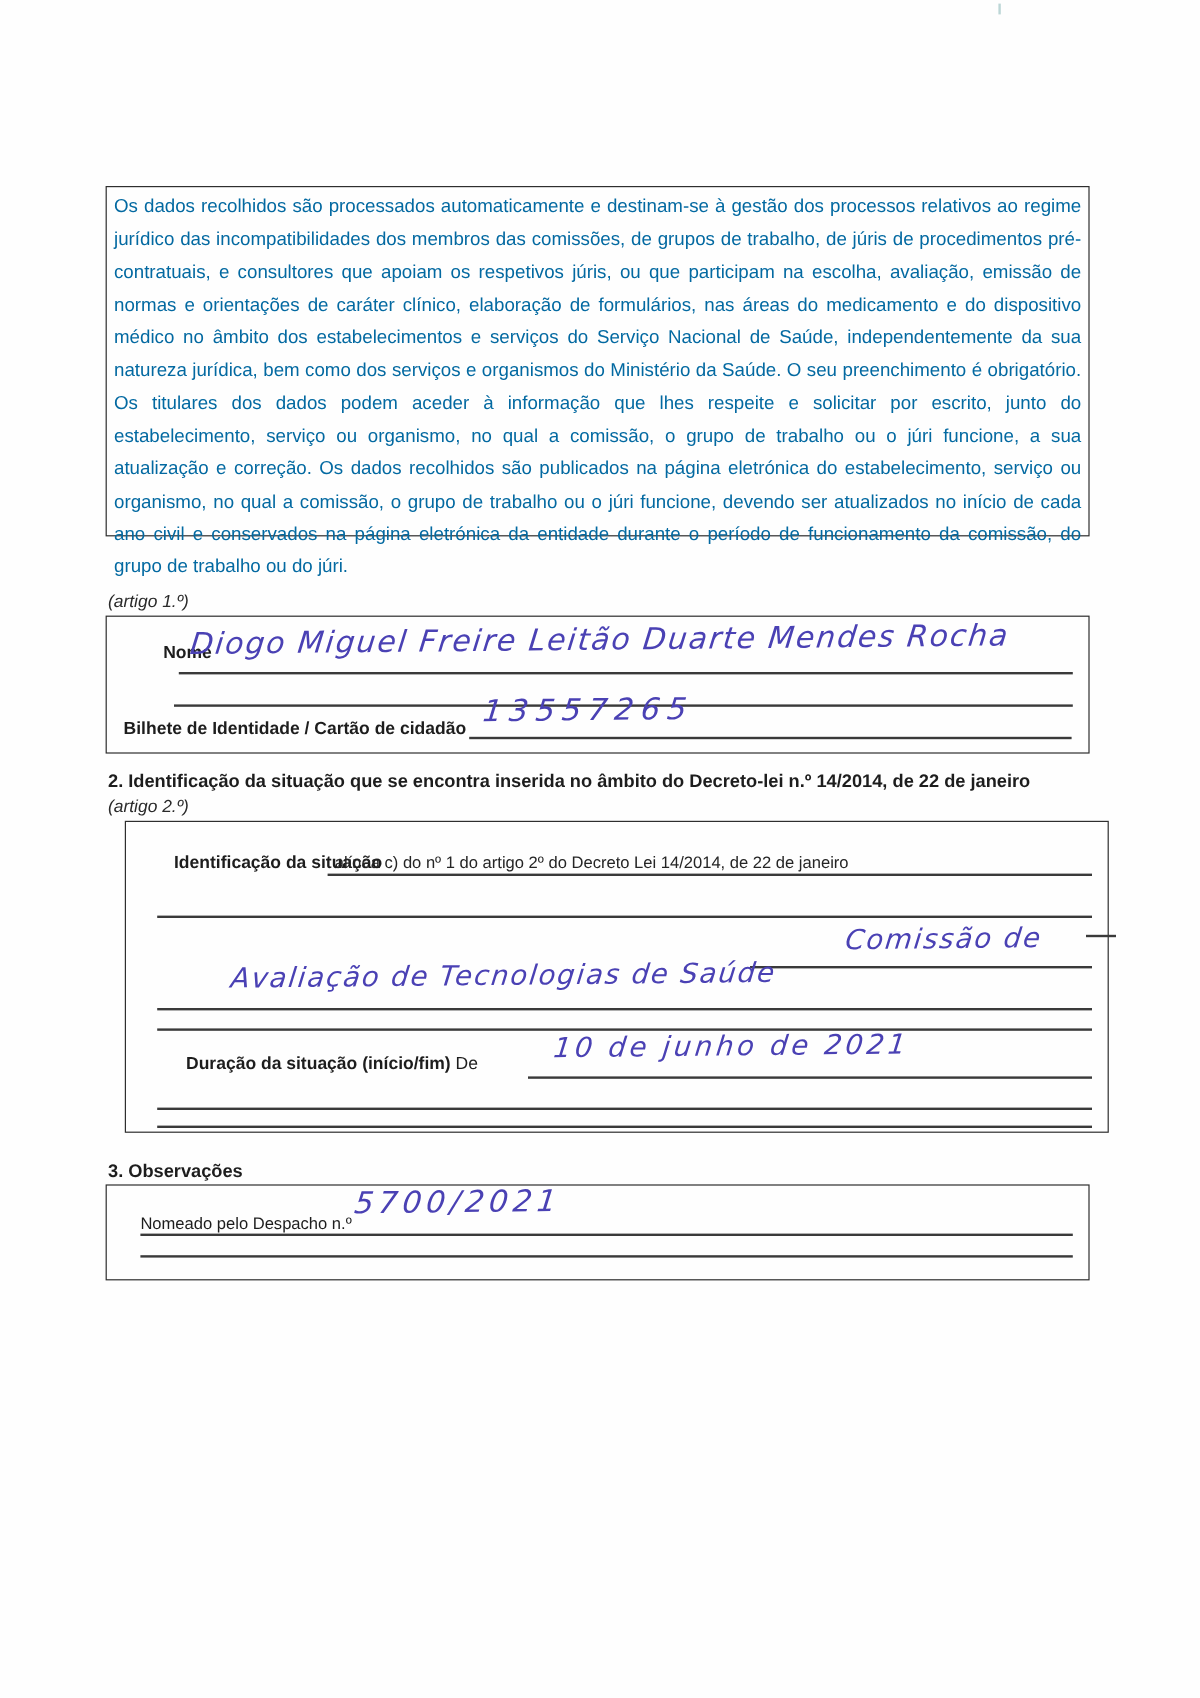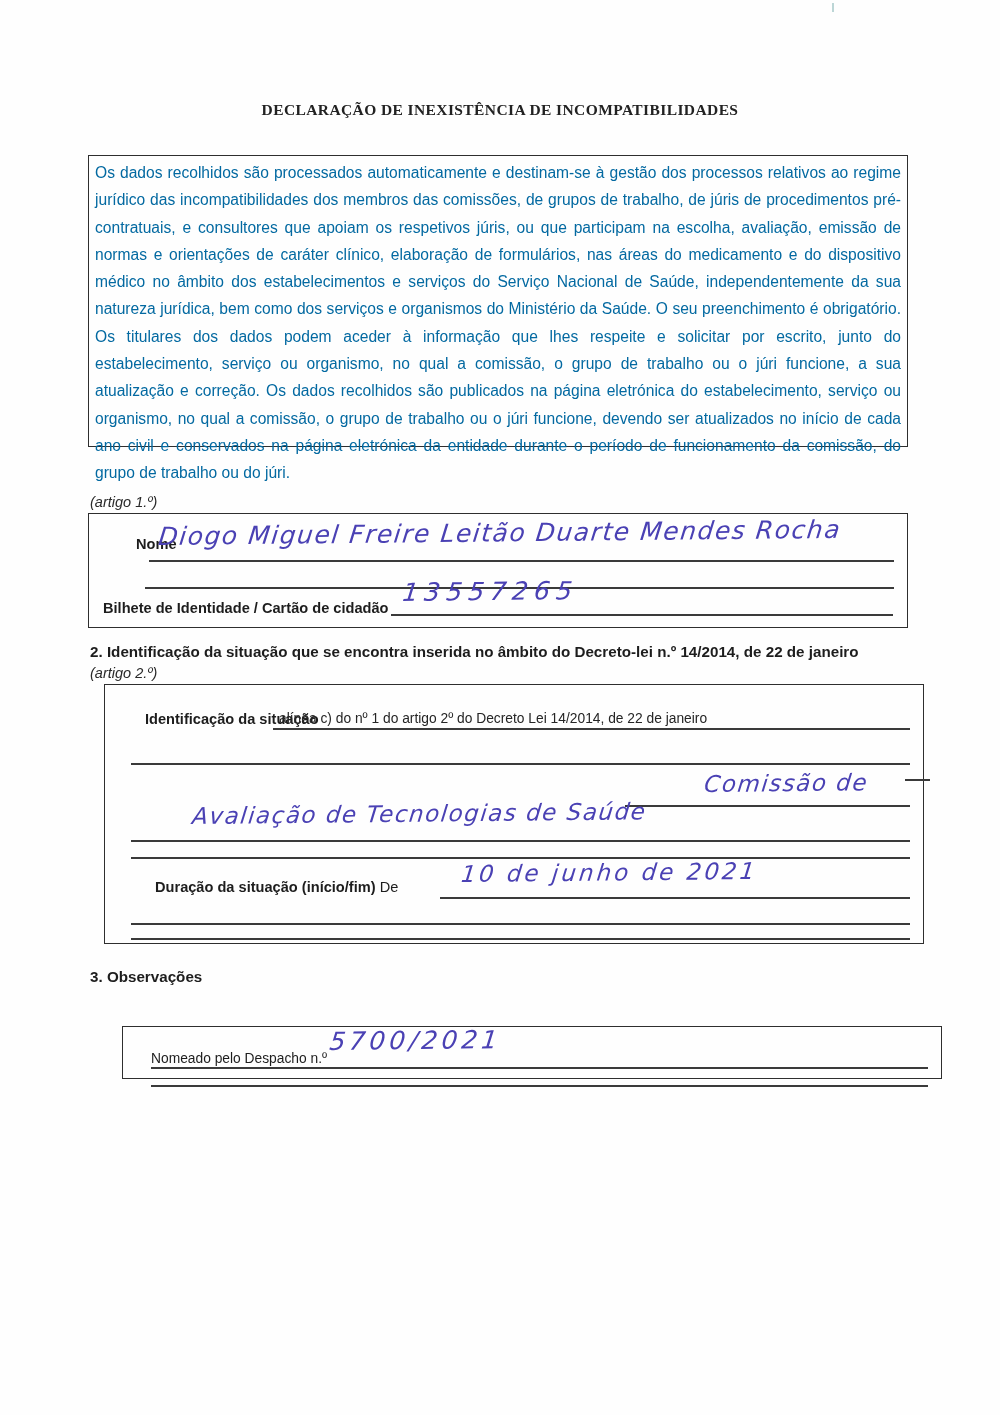--- a/index.html
+++ b/index.html
@@ -55,21 +55,20 @@
 
   .tick { position:absolute; height:2px; background:#3a3a3a; }
 </style>
 </head>
 <body>
 
 <div class="page">
 
   <div class="artifact"></div>
 
-  <div class="doc-title">DECLARAÇÃO DE INEXISTÊNCIA DE INCOMPATIBILIDADES</div>
 
   <div class="intro-box">
     <span>Os dados recolhidos são processados automaticamente e destinam-se à gestão dos processos relativos ao regime jurídico das incompatibilidades dos membros das comissões, de grupos de trabalho, de júris de procedimentos pré-contratuais, e consultores que apoiam os respetivos júris, ou que participam na escolha, avaliação, emissão de normas e orientações de caráter clínico, elaboração de formulários, nas áreas do medicamento e do dispositivo médico no âmbito dos estabelecimentos e serviços do Serviço Nacional de Saúde, independentemente da sua natureza jurídica, bem como dos serviços e organismos do Ministério da Saúde. O seu preenchimento é obrigatório. Os titulares dos dados podem aceder à informação que lhes respeite e solicitar por escrito, junto do estabelecimento, serviço ou organismo, no qual a comissão, o grupo de trabalho ou o júri funcione, a sua atualização e correção. Os dados recolhidos são publicados na página eletrónica do estabelecimento, serviço ou organismo, no qual a comissão, o grupo de trabalho ou o júri funcione, devendo ser atualizados no início de cada ano civil e conservados na página eletrónica da entidade durante o período de funcionamento da comissão, do grupo de trabalho ou do júri.</span>
   </div>
 
   <div class="sec-sub" style="top:494px;">(artigo 1.º)</div>
 
   <div class="fbox" style="top:513px; height:115px;">
     <span class="lbl" style="left:14px; top:22px;margin-left:33px;">Nome</span>
     <span class="uline" style="left:60px; width:745px; top:46px;"></span>
@@ -98,20 +97,20 @@
 
     <span class="lbl" style="left:50px; top:194px;"><span>Duração da situação (início/fim)</span>&nbsp;<span class="plain">De</span></span>
     <span class="uline" style="left:335px; width:470px; top:212px;"></span>
     <span class="hand hand-md" style="left:355px; top:176px; letter-spacing:3px;">10 de junho de 2021</span>
     <span class="uline" style="left:26px; width:779px; top:238px;"></span>
     <span class="uline" style="left:26px; width:779px; top:253px;"></span>
   </div>
 
   <div class="sec-heading" style="top:968px;">3. Observações</div>
 
-  <div class="fbox" style="top:1026px; height:53px;margin-left:34px;">
+  <div class="fbox" style="top:987px; height:80px;">
     <span class="lbl" style="left:28px; top:24px; font-weight:normal; font-size:13.8px;">Nomeado pelo Despacho n.º</span>
     <span class="uline" style="left:28px; width:777px; top:40px;"></span>
     <span class="hand hand-lg" style="left:205px; top:0px; letter-spacing:4px;">5700/2021</span>
     <span class="uline" style="left:28px; width:777px; top:58px;"></span>
   </div>
 
 </div>
 
 </body></html>

